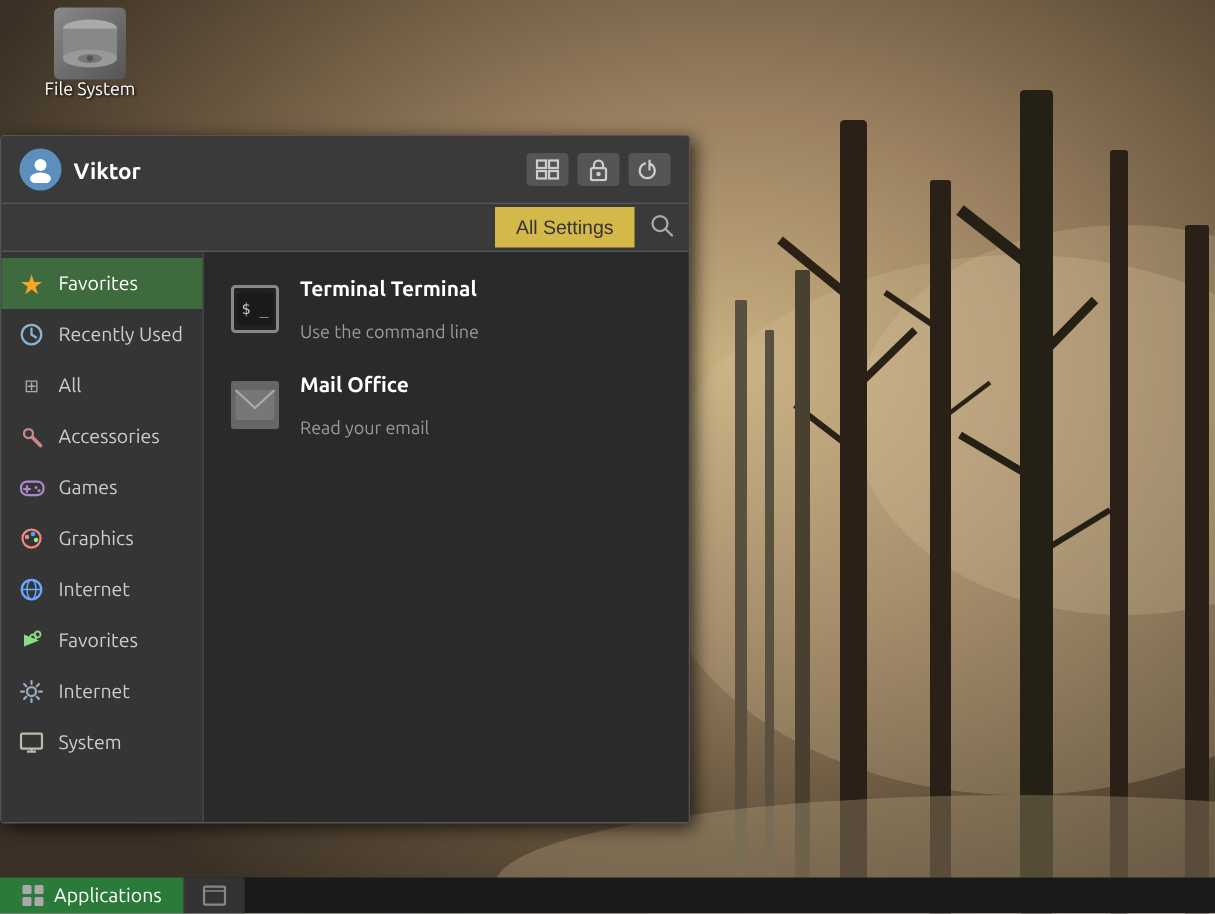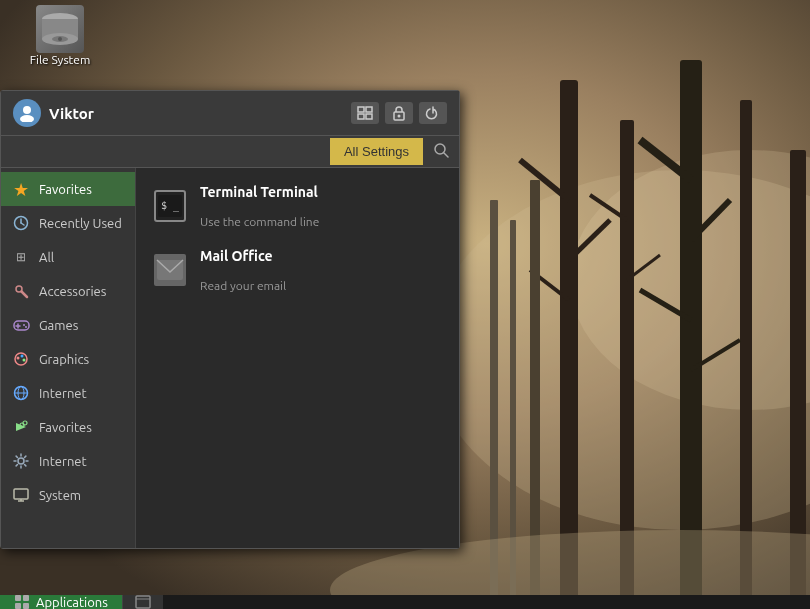--- a/index.html
+++ b/index.html
@@ -251,21 +251,21 @@
       font-size: 12px;
       margin-top: 15px;
     }
 
     
     #taskbar {
       position: absolute;
       bottom: 0;
       left: 0;
       right: 0;
-      height: 14px;
+      height: 24px;
       background: #1a1a1a;
       display: flex;
       align-items: stretch;
     }
 
     #taskbar-apps-btn {
       background: #2a7a3a;
       color: white;
       padding: 0 14px;
       font-size: 13px;

